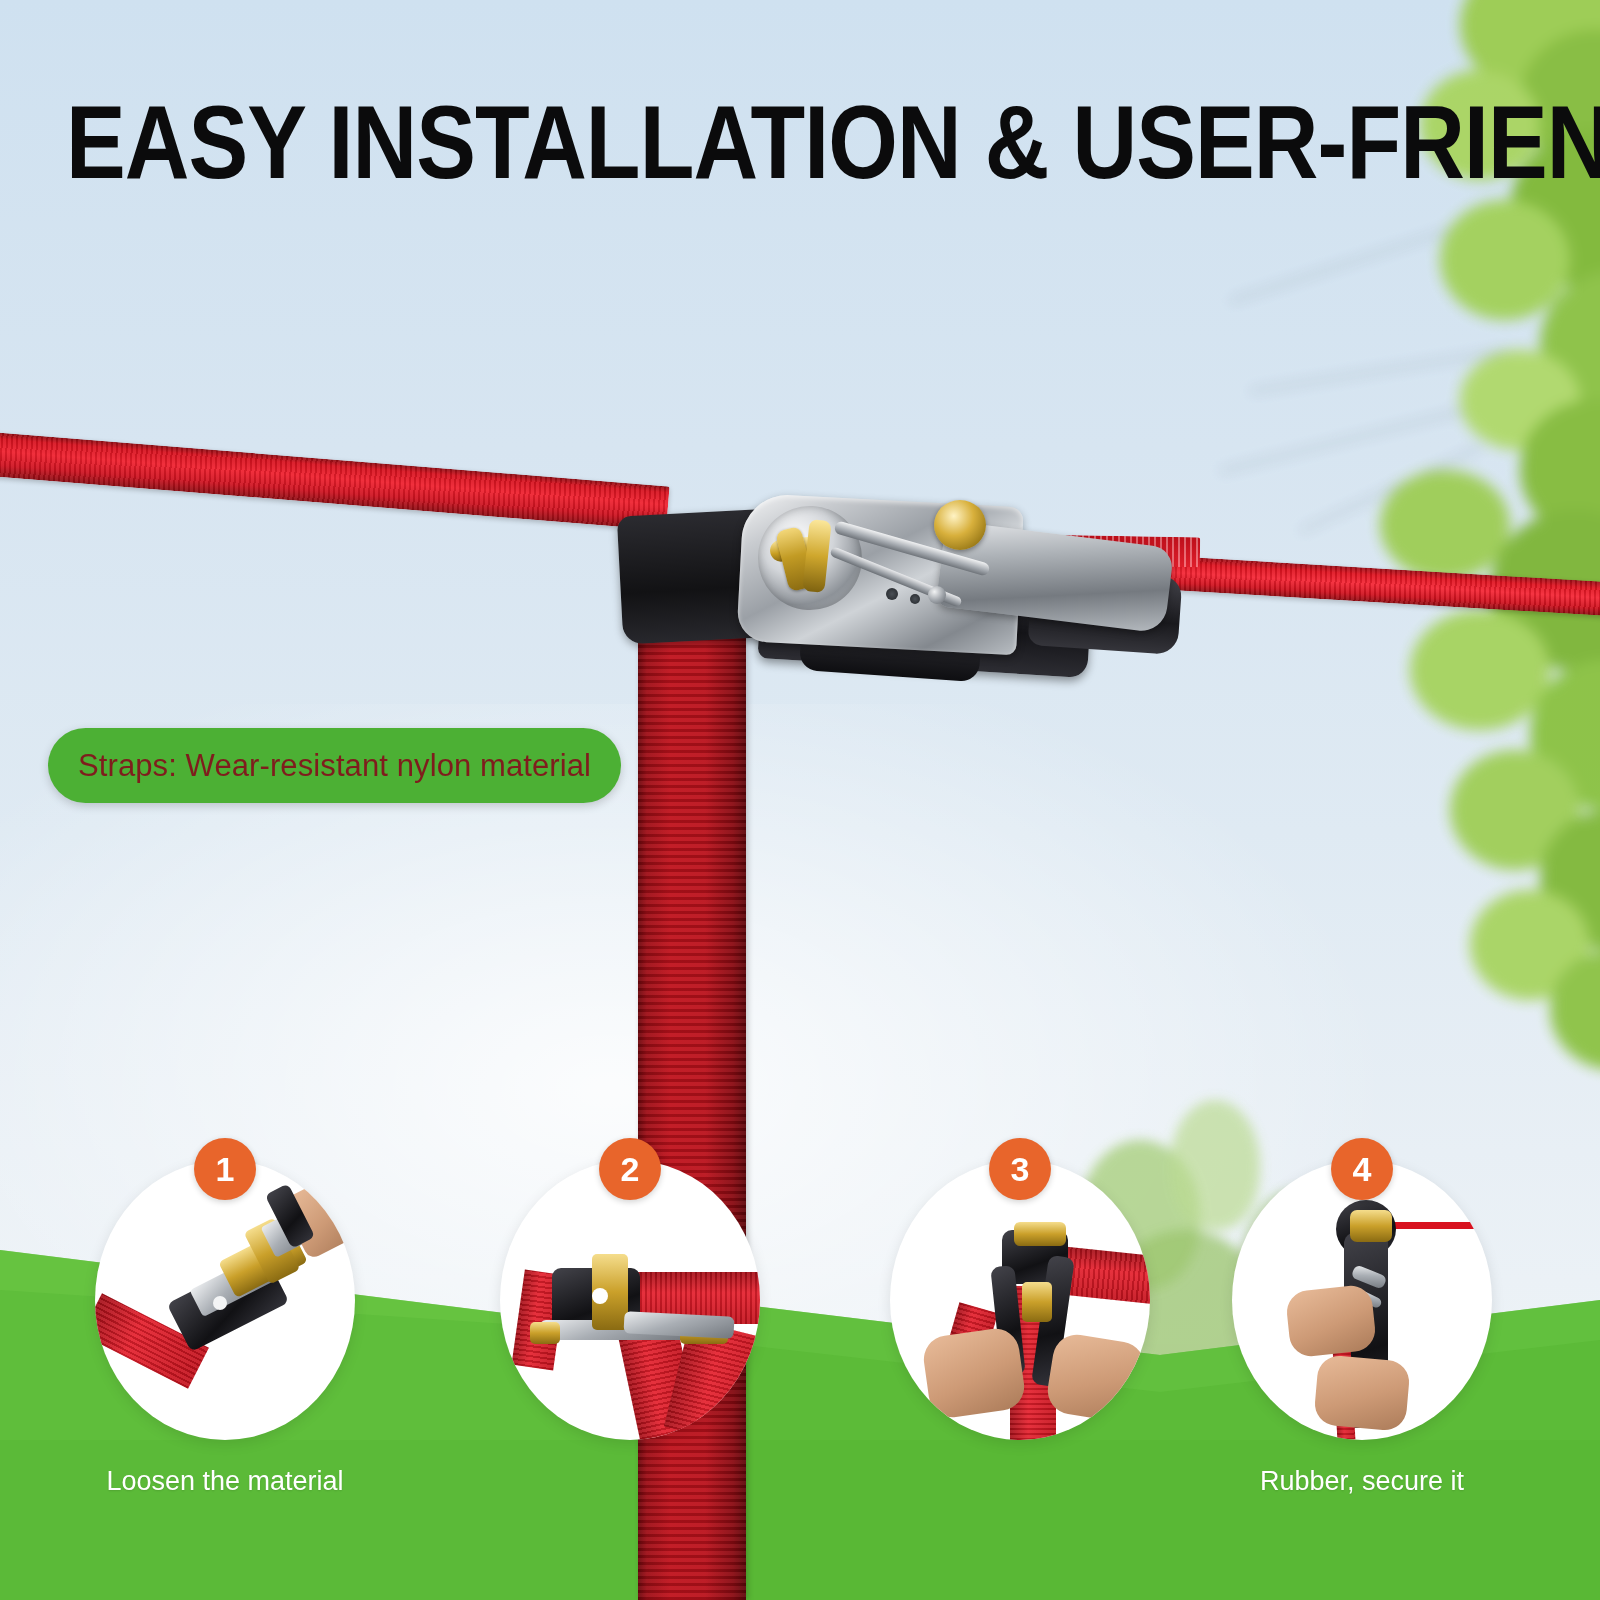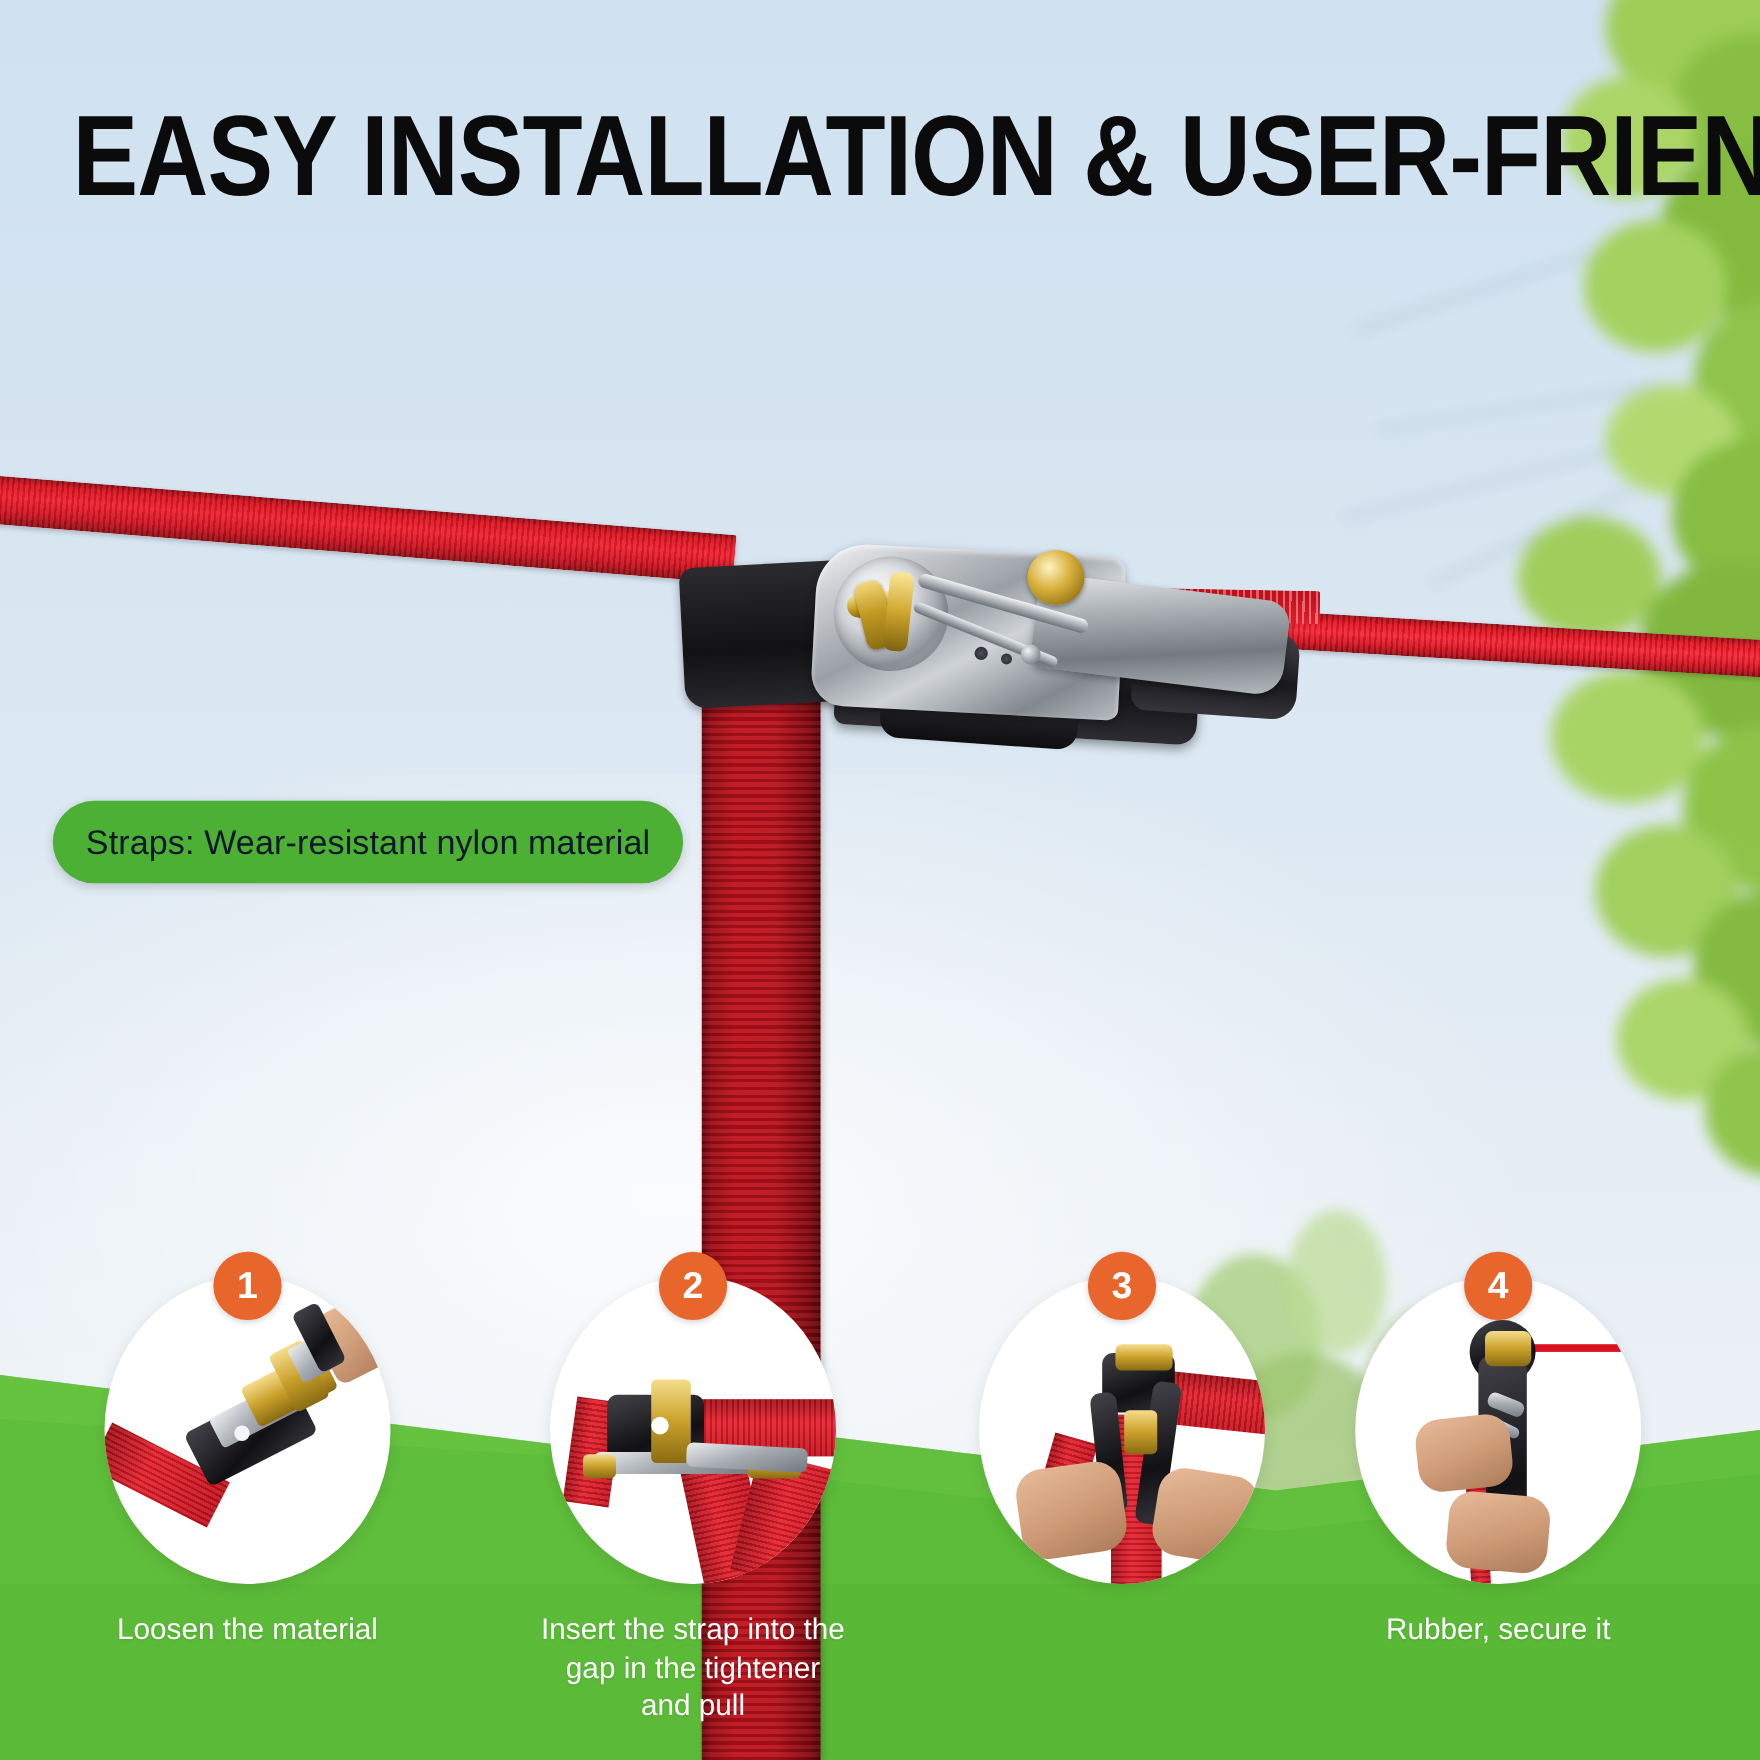--- a/index.html
+++ b/index.html
@@ -174,21 +174,21 @@
   .hole2{ left:300px; top:118px; width:10px; height:10px; }
   .rivet{
     left:318px; top:110px; width:18px; height:18px; border-radius:50%;
     background:radial-gradient(circle at 36% 32%,#f2f3f4,#9ca1a7 55%,#5f6369);
   }
 
   
   .pill{
     position:absolute;
     background:#4cb034;
-    color:#0f172a;
+    color:#7f1d1d;
     border-radius:40px;
     display:flex; align-items:center;
     padding:0 30px;
     font-size:31px;
     letter-spacing:.1px;
     box-shadow:0 3px 10px rgba(0,0,0,.18);
     white-space:pre;
   }
   #pill-straps{ left:48px; top:728px; height:75px; }
   #pill-tightener{ left:805px; top:864px; height:75px; }
@@ -364,22 +364,20 @@
           <div class="mw webbing-red" style="left:176px; top:168px; width:84px;  height:110px; transform:rotate(14deg);"></div>
           <div class="mw black-part" style="left:52px;  top:108px; width:88px;  height:64px; border-radius:9px;"></div>
           <div class="mw steel-part" style="left:40px;  top:160px; width:150px; height:20px; border-radius:6px;"></div>
           <div class="mw brass-part" style="left:92px;  top:94px;  width:36px;  height:76px; border-radius:5px;"></div>
           <div class="mw brass-part" style="left:30px;  top:162px; width:30px;  height:22px; border-radius:5px;"></div>
           <div class="mw brass-part" style="left:180px; top:160px; width:48px;  height:24px; border-radius:5px;"></div>
           <div class="mw steel-part" style="left:124px; top:154px; width:110px; height:22px; border-radius:6px; transform:rotate(3deg);"></div>
           <div class="mw" style="left:92px; top:128px; width:16px; height:16px; border-radius:50%; background:#fefefe;"></div>
         </div>
       </div>
-      <div class="caption">Insert the strap into the
-gap in the tightener and pull</div>
       <div class="badge">2</div>
     </div>
 
     <div class="step" style="left:880px; top:20px;">
       <div class="circle">
         <div class="mini">
           <div class="mw webbing-red-h" style="left:138px; top:90px;  width:136px; height:48px; transform:rotate(6deg);"></div>
           <div class="mw webbing-red" style="left:120px; top:126px; width:46px;  height:154px;"></div>
           <div class="mw webbing-red" style="left:56px;  top:146px; width:40px;  height:92px; transform:rotate(16deg);"></div>
           <div class="mw black-part" style="left:112px; top:70px;  width:66px;  height:54px; border-radius:10px;"></div>

